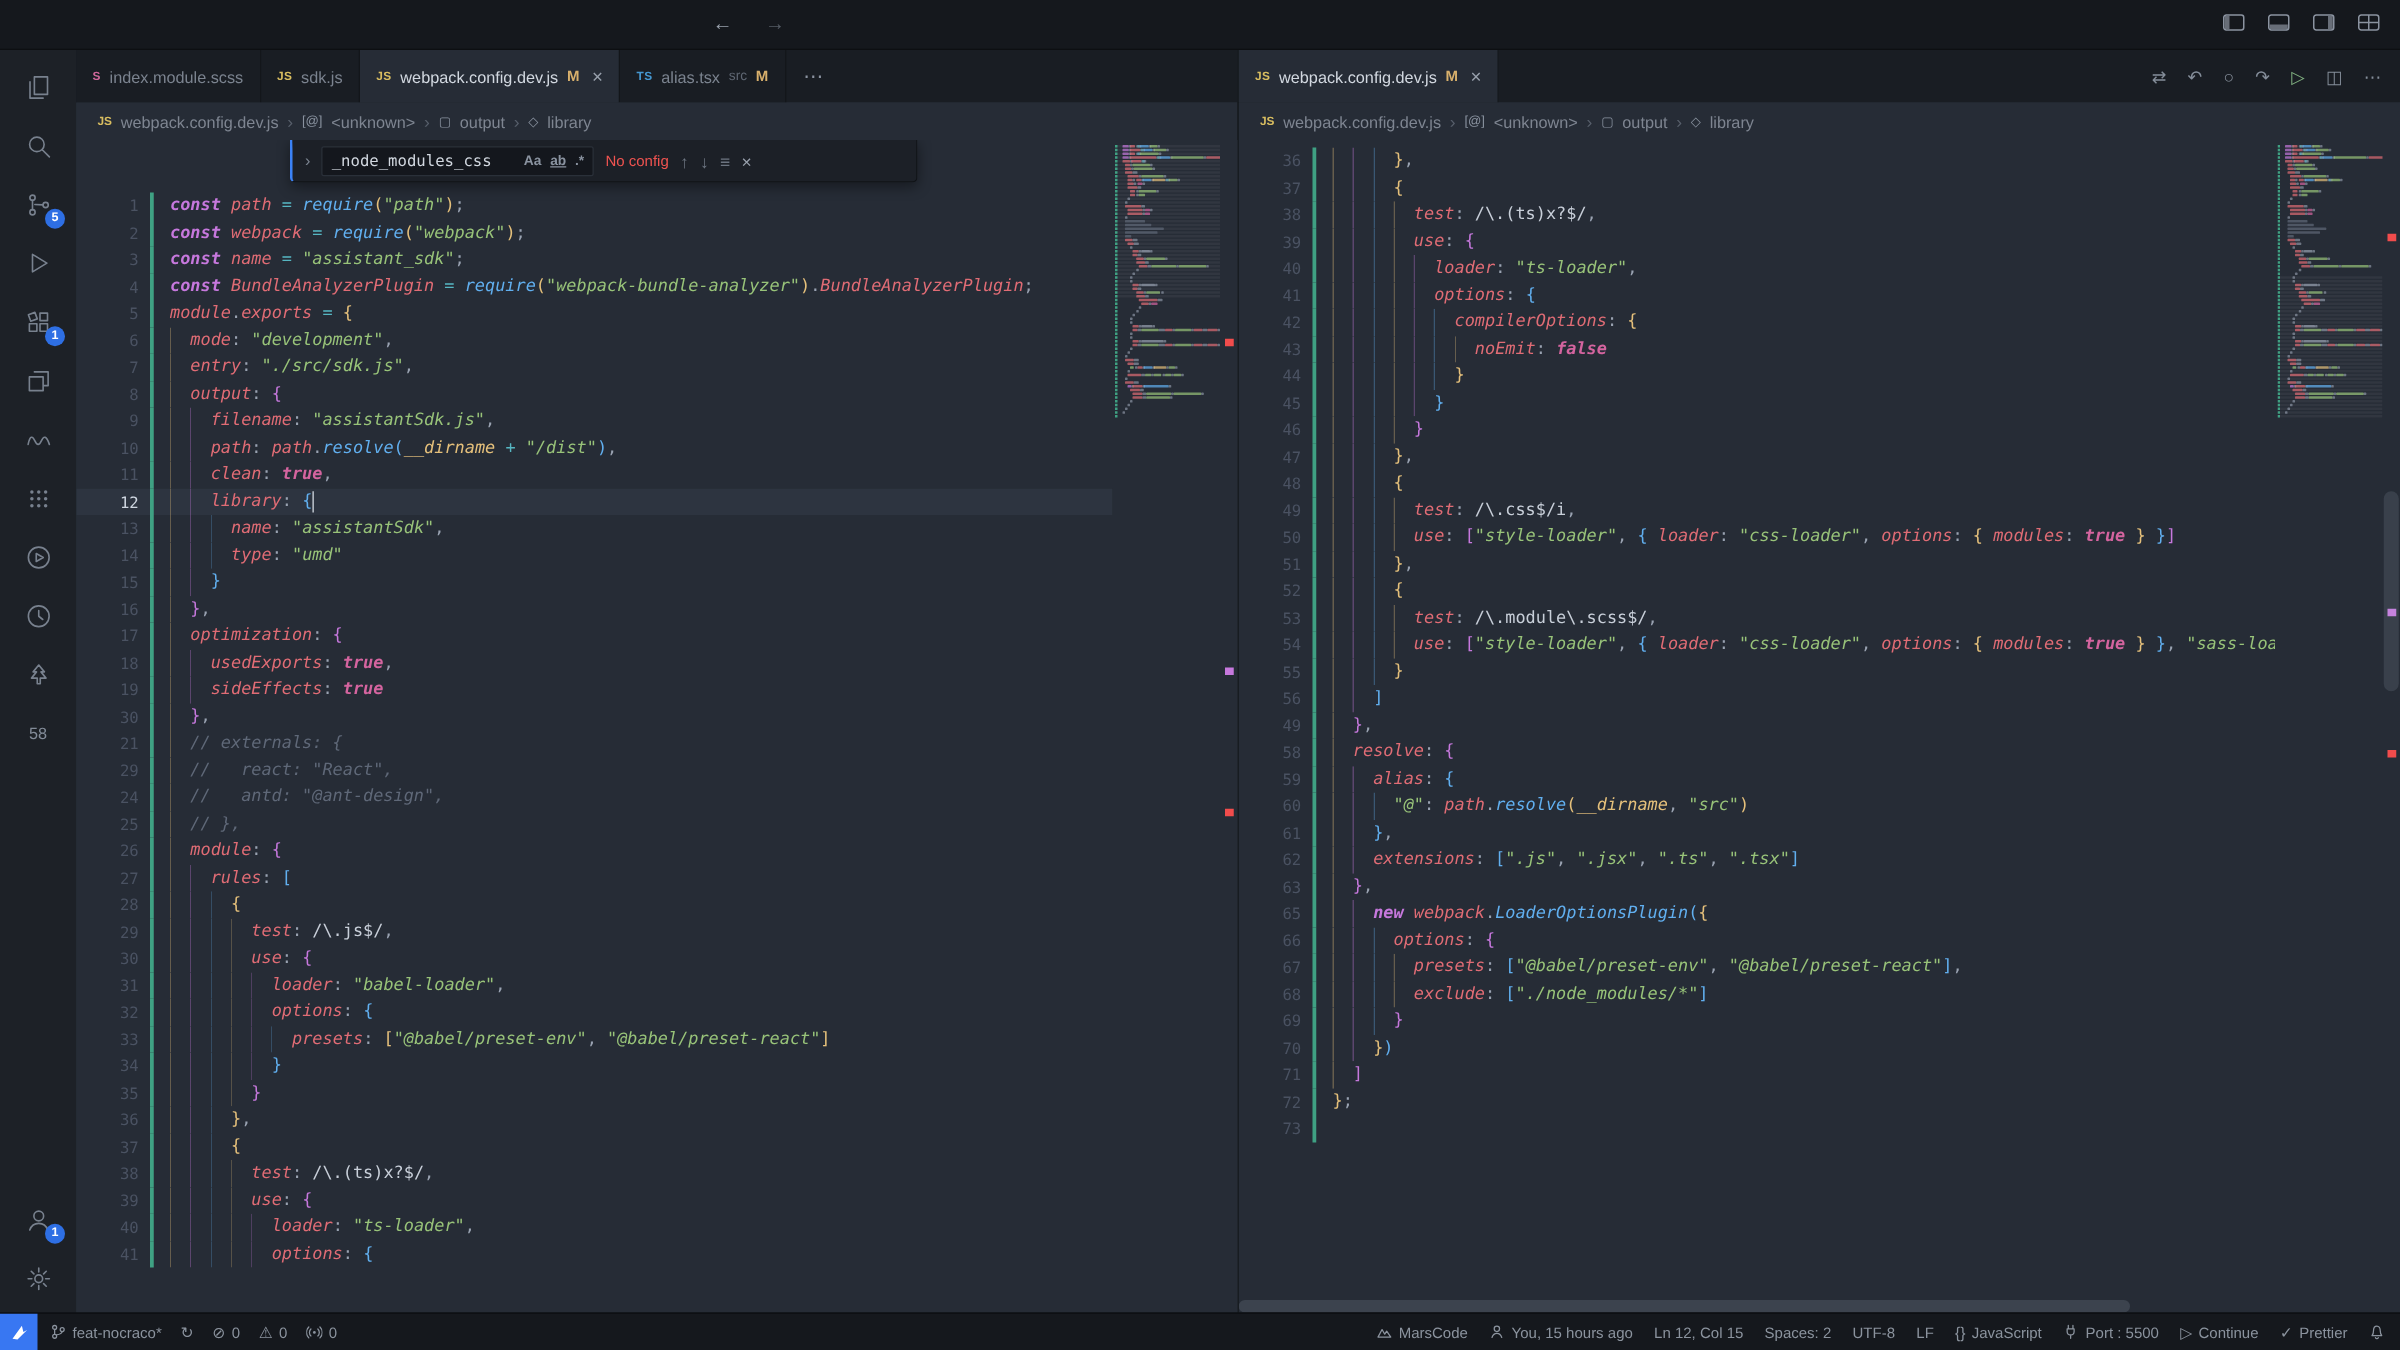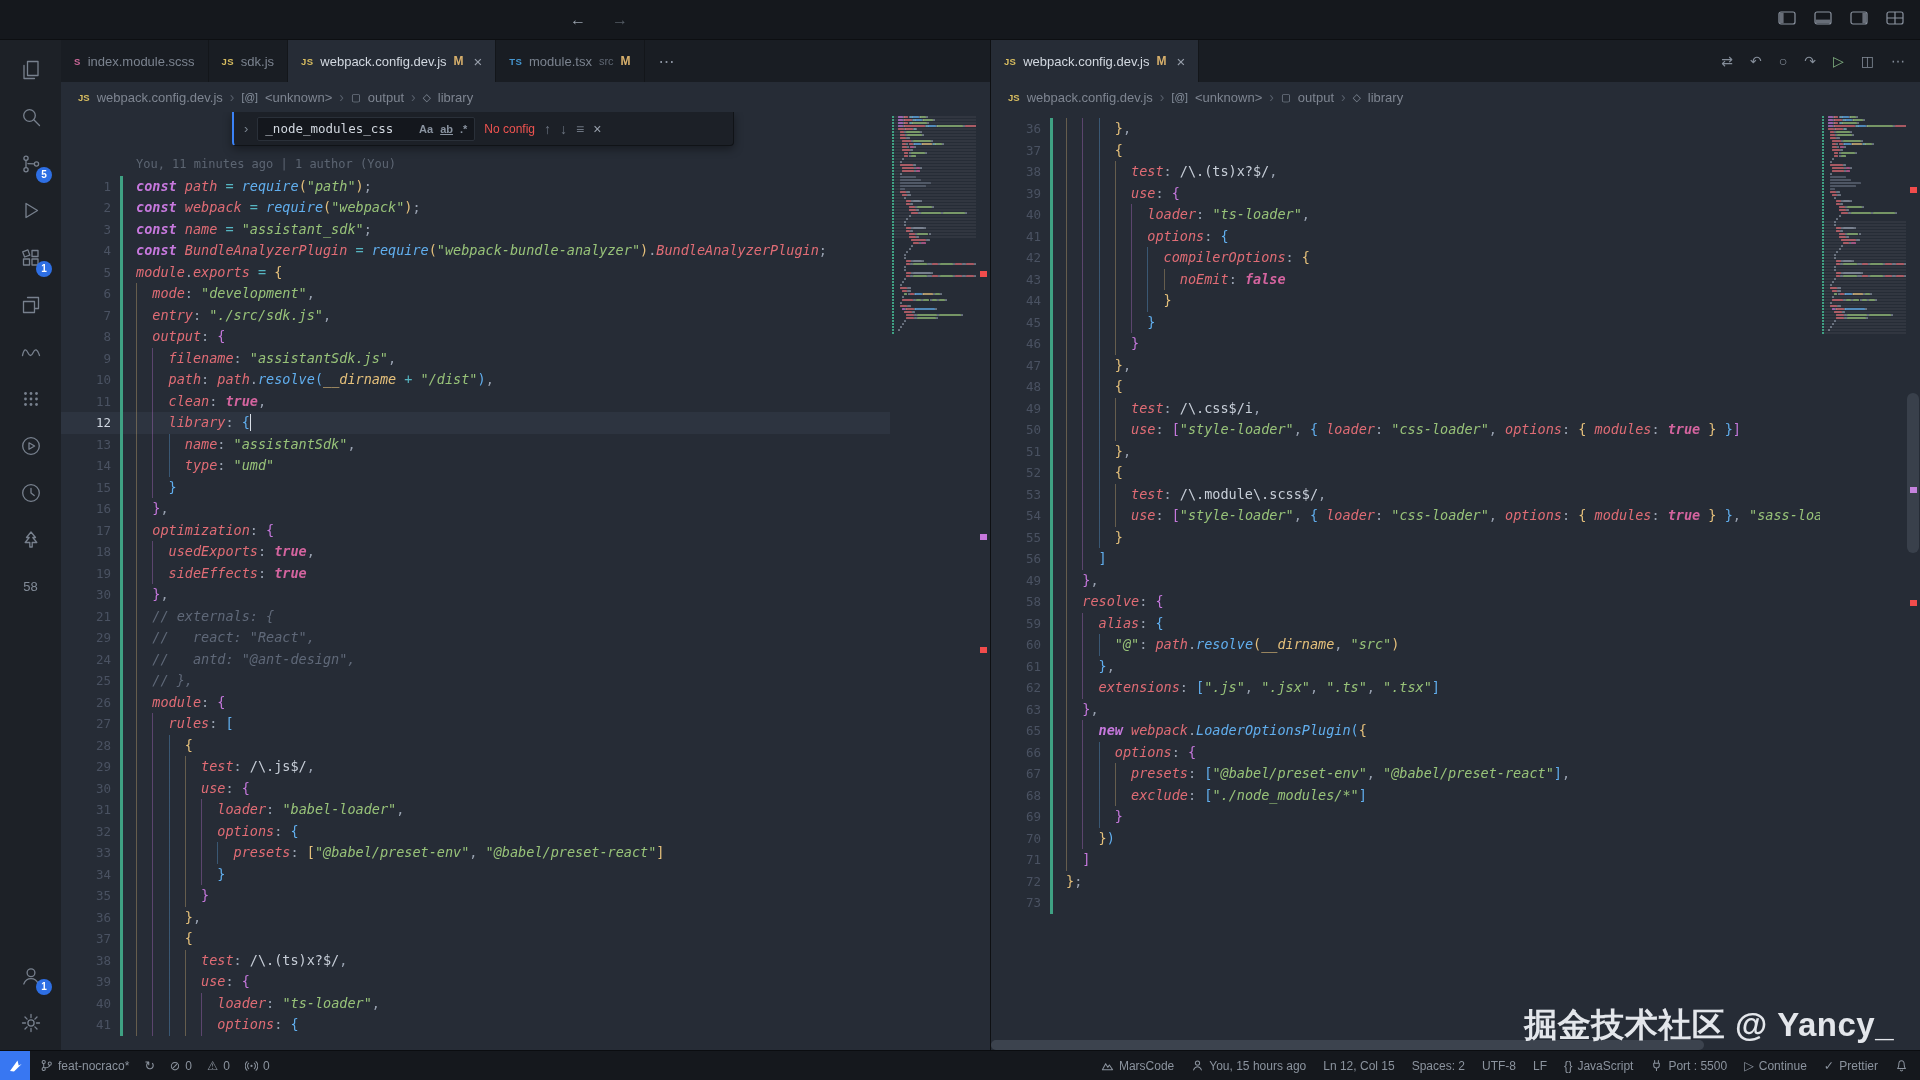--- a/index.html
+++ b/index.html
@@ -252,21 +252,21 @@
                 <span>sdk.js</span>
               </div>
               <div class="tab active">
                 <span class="ficon js">JS</span>
                 <span>webpack.config.dev.js</span>
                 <span class="tab-dirty">M</span>
                 <span class="tab-close">×</span>
               </div>
               <div class="tab">
                 <span class="ficon ts">TS</span>
-                <span>module.tsx</span>
+                <span>alias.tsx</span>
                 <span class="tab-desc">src</span>
                 <span class="tab-dirty">M</span>
               </div>
             </div>
           <span class="tab-overflow">⋯</span>
         </div>
         <div class="breadcrumbs">
           <span class="bc-ficon">JS</span>
           <span>webpack.config.dev.js</span>
           <span class="bc-sep">›</span>
@@ -274,21 +274,20 @@
           <span>&lt;unknown&gt;</span>
           <span class="bc-sep">›</span>
           <span class="bc-sym">▢</span>
           <span>output</span>
           <span class="bc-sep">›</span>
           <span class="bc-sym">◇</span>
           <span>library</span>
         </div>
         <div class="editor-body">
           <div class="code-scroll" id="code-left" style="padding-top: 42px;">
-              <div class="code-line blame-line"><span class="ln"></span><span class="chg"></span><span class="code">You, 11 minutes ago | 1 author (You)</span></div>
               <div class="code-line"><span class="ln">1</span><span class="chg"></span><span class="code"><span class="tk-k">const</span><span class="tk-t"> </span><span class="tk-r">path</span><span class="tk-t"> </span><span class="tk-o">=</span><span class="tk-t"> </span><span class="tk-f">require</span><span class="tk-t"><span style="color:#e5c07b">(</span></span><span class="tk-s">"path"</span><span class="tk-t"><span style="color:#e5c07b">)</span>;</span></span></div>
               <div class="code-line"><span class="ln">2</span><span class="chg"></span><span class="code"><span class="tk-k">const</span><span class="tk-t"> </span><span class="tk-r">webpack</span><span class="tk-t"> </span><span class="tk-o">=</span><span class="tk-t"> </span><span class="tk-f">require</span><span class="tk-t"><span style="color:#e5c07b">(</span></span><span class="tk-s">"webpack"</span><span class="tk-t"><span style="color:#e5c07b">)</span>;</span></span></div>
               <div class="code-line"><span class="ln">3</span><span class="chg"></span><span class="code"><span class="tk-k">const</span><span class="tk-t"> </span><span class="tk-r">name</span><span class="tk-t"> </span><span class="tk-o">=</span><span class="tk-t"> </span><span class="tk-s">"assistant_sdk"</span><span class="tk-t">;</span></span></div>
               <div class="code-line"><span class="ln">4</span><span class="chg"></span><span class="code"><span class="tk-k">const</span><span class="tk-t"> </span><span class="tk-r">BundleAnalyzerPlugin</span><span class="tk-t"> </span><span class="tk-o">=</span><span class="tk-t"> </span><span class="tk-f">require</span><span class="tk-t"><span style="color:#e5c07b">(</span></span><span class="tk-s">"webpack-bundle-analyzer"</span><span class="tk-t"><span style="color:#e5c07b">)</span>.</span><span class="tk-r">BundleAnalyzerPlugin</span><span class="tk-t">;</span></span></div>
               <div class="code-line"><span class="ln">5</span><span class="chg"></span><span class="code"><span class="tk-r">module</span><span class="tk-t">.</span><span class="tk-r">exports</span><span class="tk-t"> </span><span class="tk-o">=</span><span class="tk-t"> <span style="color:#e5c07b">{</span></span></span></div>
               <div class="code-line"><span class="ln">6</span><span class="chg"></span><span class="code"><span class="ig" style="background-image:linear-gradient(to right, #e5c07b55 0, #e5c07b55 1px, transparent 1px)">  </span><span class="tk-r">mode</span><span class="tk-t">: </span><span class="tk-s">"development"</span><span class="tk-t">,</span></span></div>
               <div class="code-line"><span class="ln">7</span><span class="chg"></span><span class="code"><span class="ig" style="background-image:linear-gradient(to right, #e5c07b55 0, #e5c07b55 1px, transparent 1px)">  </span><span class="tk-r">entry</span><span class="tk-t">: </span><span class="tk-s">"./src/sdk.js"</span><span class="tk-t">,</span></span></div>
               <div class="code-line"><span class="ln">8</span><span class="chg"></span><span class="code"><span class="ig" style="background-image:linear-gradient(to right, #e5c07b55 0, #e5c07b55 1px, transparent 1px)">  </span><span class="tk-r">output</span><span class="tk-t">: <span style="color:#c678dd">{</span></span></span></div>
               <div class="code-line"><span class="ln">9</span><span class="chg"></span><span class="code"><span class="ig" style="background-image:linear-gradient(to right, #e5c07b55 0, #e5c07b55 1px, transparent 1px)">  </span><span class="ig" style="background-image:linear-gradient(to right, #c678dd55 0, #c678dd55 1px, transparent 1px)">  </span><span class="tk-r">filename</span><span class="tk-t">: </span><span class="tk-s">"assistantSdk.js"</span><span class="tk-t">,</span></span></div>
               <div class="code-line"><span class="ln">10</span><span class="chg"></span><span class="code"><span class="ig" style="background-image:linear-gradient(to right, #e5c07b55 0, #e5c07b55 1px, transparent 1px)">  </span><span class="ig" style="background-image:linear-gradient(to right, #c678dd55 0, #c678dd55 1px, transparent 1px)">  </span><span class="tk-r">path</span><span class="tk-t">: </span><span class="tk-r">path</span><span class="tk-t">.</span><span class="tk-f">resolve</span><span class="tk-t"><span style="color:#61afef">(</span></span><span class="tk-d">__dirname</span><span class="tk-t"> </span><span class="tk-o">+</span><span class="tk-t"> </span><span class="tk-s">"/dist"</span><span class="tk-t"><span style="color:#61afef">)</span>,</span></span></div>
@@ -1286,14 +1285,13 @@
         </div>
         <div class="sb-item">
           <svg viewBox="0 0 14 14">
             <path d="M2.8 10.2h8.4c-.9-.9-1.3-2.2-1.3-4.1C9.9 3.6 8.8 2 7 2S4.1 3.6 4.1 6.1c0 1.9-.4 3.2-1.3 4.1z"></path>
             <path d="M5.8 12a1.3 1.3 0 0 0 2.4 0"></path>
           </svg>
         </div>
       </div>
   </footer>
 
-  <div class="watermark">掘金技术社区 @ Yancy_</div>
 </div>
 
 </body></html>

